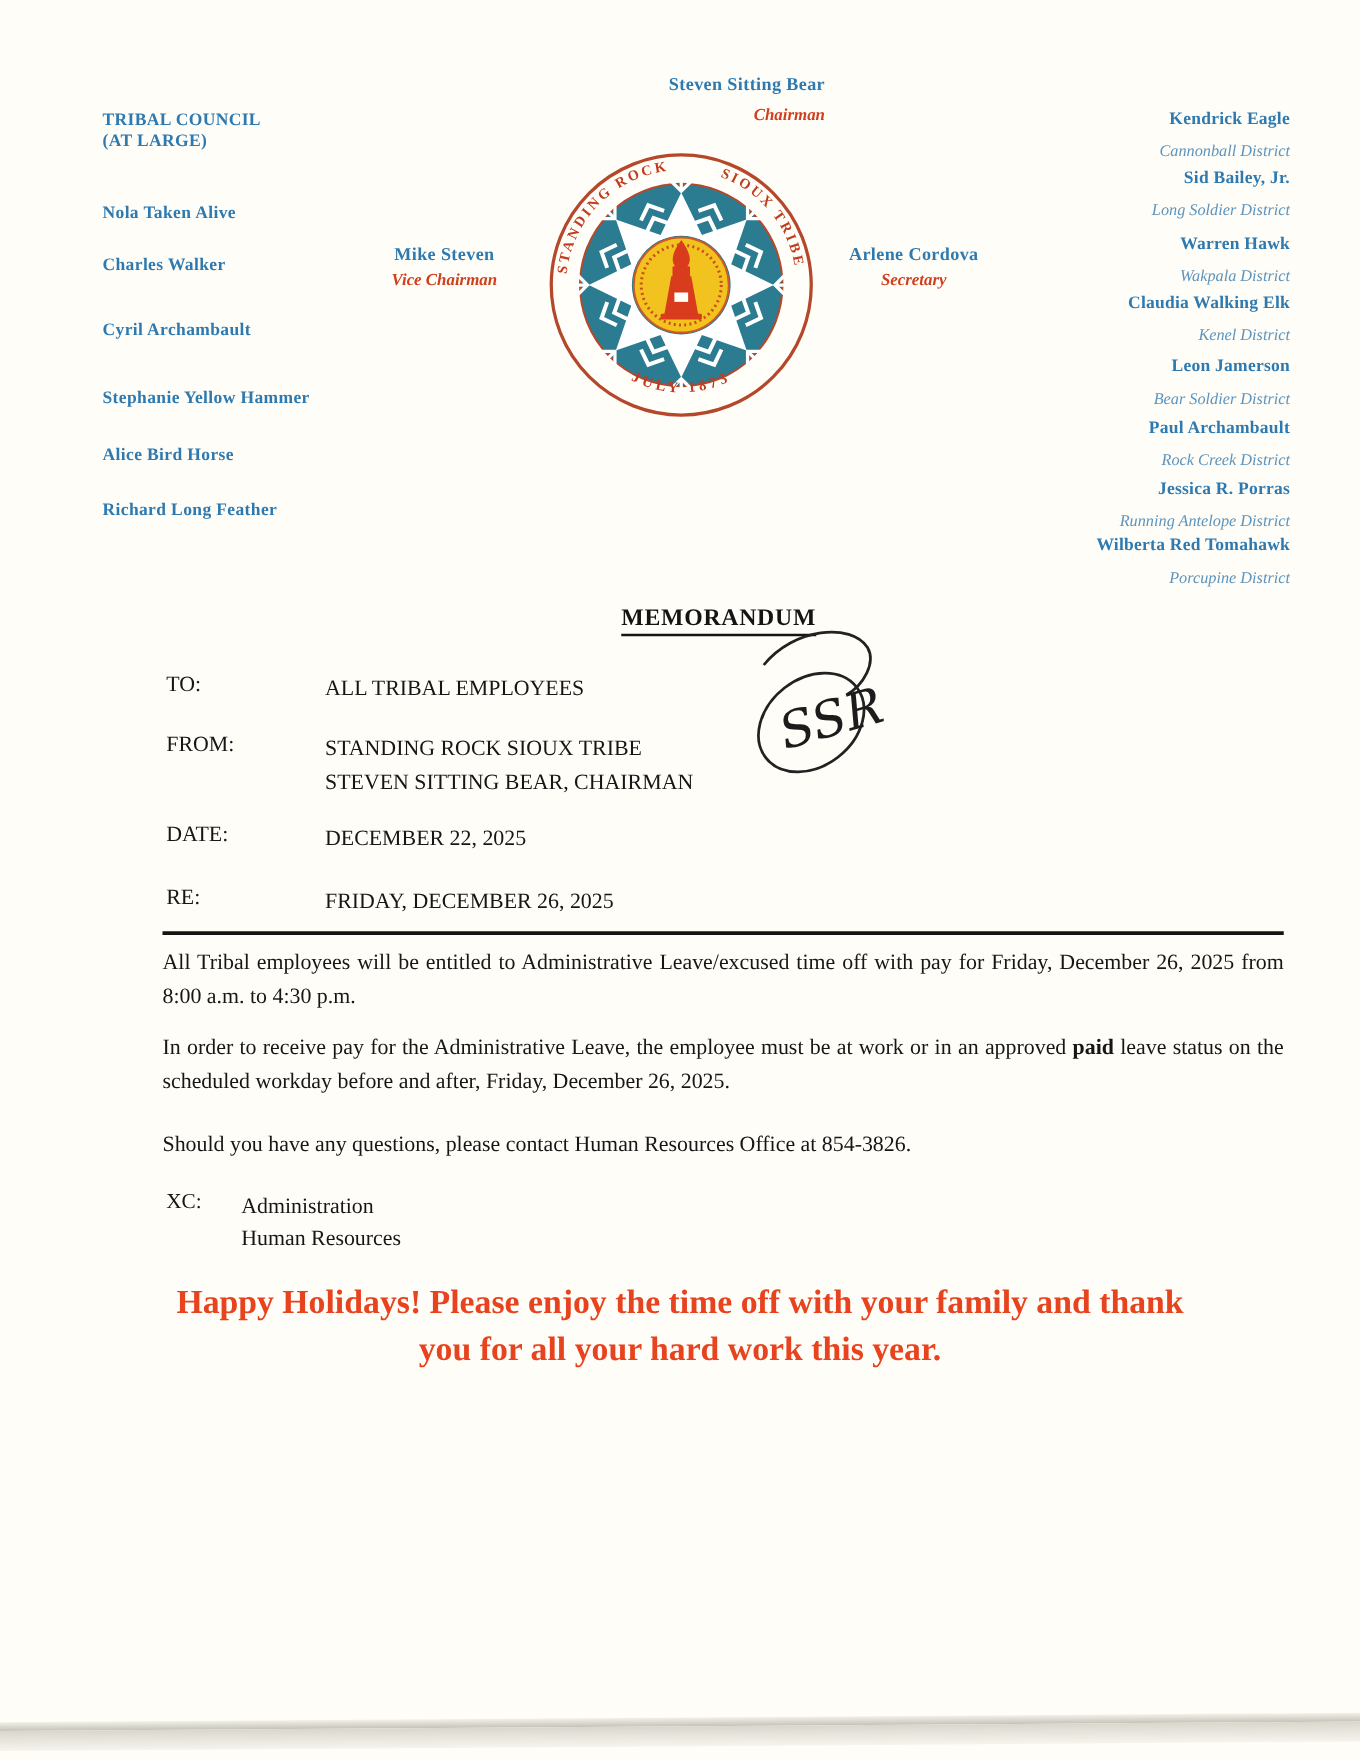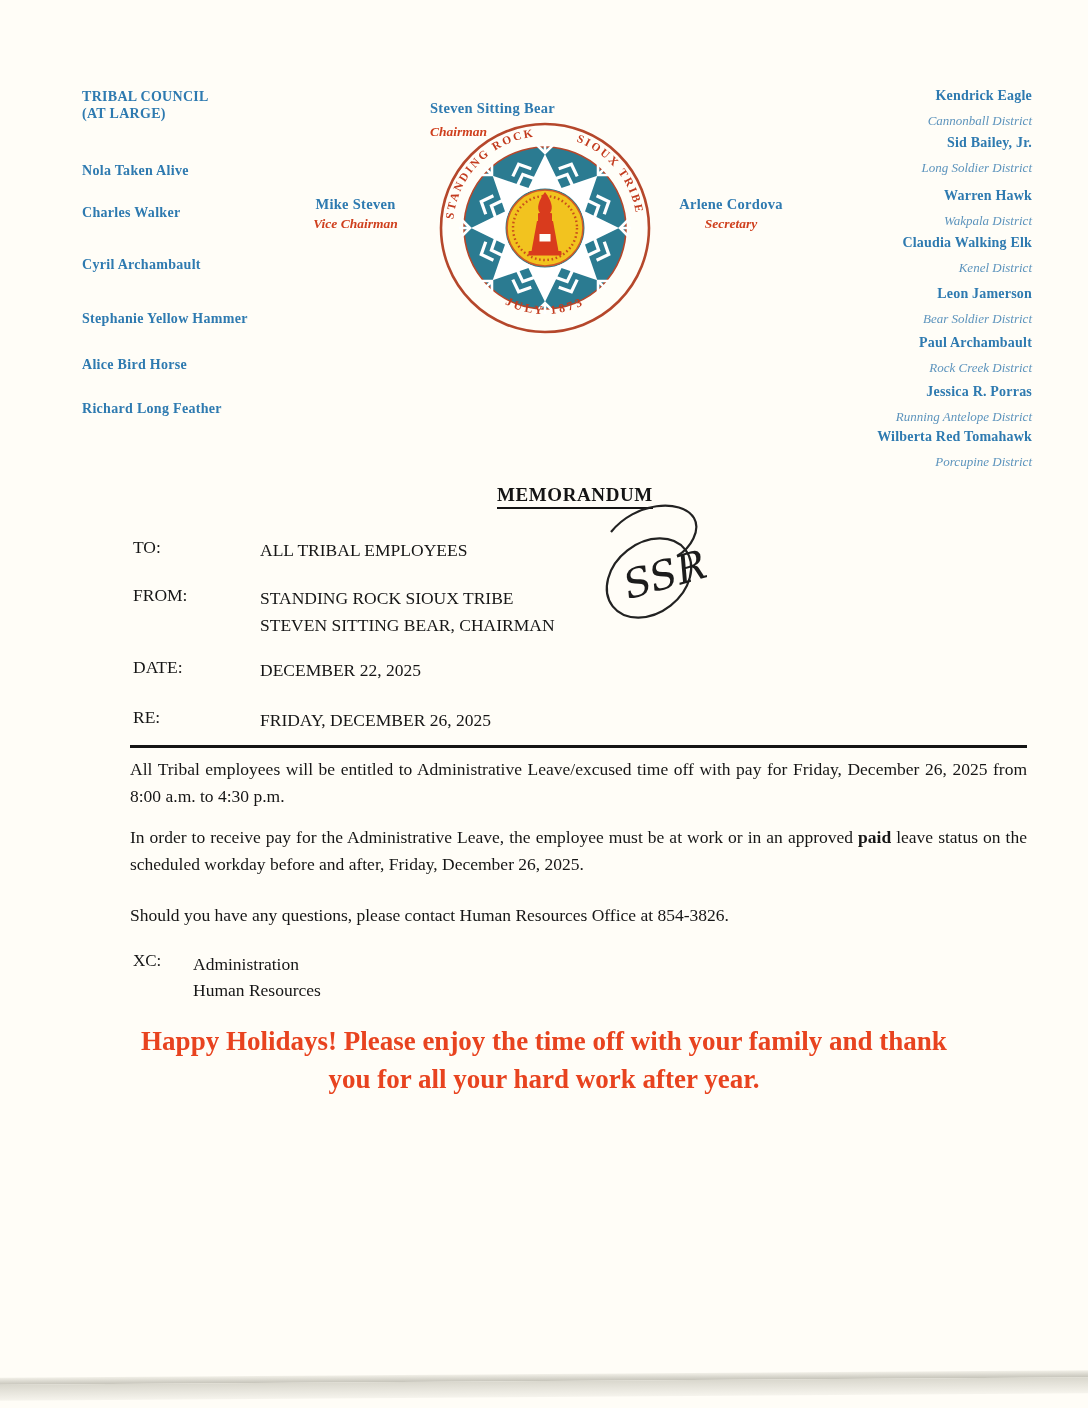--- a/index.html
+++ b/index.html
@@ -14,21 +14,21 @@
   .council-heading{
     position:absolute;left:82px;top:88px;
     font-size:14px;font-weight:bold;color:#2e7ab0;line-height:17px;
     letter-spacing:.3px;
   }
   .member{
     position:absolute;left:82px;
     font-size:14px;font-weight:bold;color:#2e7ab0;letter-spacing:.3px;
   }
   .chairman-block{
-    position:absolute;left:430px;top:60px;width:230px;text-align:left;margin-top:40px;
+    position:absolute;left:430px;top:60px;width:230px;text-align:right;
   }
   .officer-name{font-size:14.5px;font-weight:bold;color:#2e7ab0;letter-spacing:.3px;}
   .officer-title{font-size:13.5px;font-style:italic;color:#cf3f1d;margin-top:7px;font-weight:bold;}
   .vice-block{position:absolute;left:298px;top:196px;width:115px;text-align:center;}
   .secretary-block{position:absolute;left:676px;top:196px;width:110px;text-align:center;}
   .vice-block .officer-title,.secretary-block .officer-title{margin-top:3px;text-align:center;}
   .district-item{
     position:absolute;right:56px;text-align:right;line-height:15px;
   }
   .district-name{font-size:14px;font-weight:bold;color:#2e7ab0;letter-spacing:.2px;}
@@ -213,17 +213,17 @@
   <div class="body-para" style="top:824px"><span>In order to receive pay for the Administrative Leave, the employee must be at work or in an approved </span><b>paid</b><span> leave status on the scheduled workday before and after, Friday, December 26, 2025.</span></div>
 
   <div class="body-para no-justify" style="top:902px">Should you have any questions, please contact Human Resources Office at 854-3826.</div>
 
   <div class="xc-label">XC:</div>
   <div class="xc-items">
     <div>Administration</div>
     <div>Human Resources</div>
   </div>
 
-  <div class="holiday">Happy Holidays! Please enjoy the time off with your family and thank you for all your hard work after year.</div>
+  <div class="holiday">Happy Holidays! Please enjoy the time off with your family and thank you for all your hard work this year.</div>
 
   <div class="scan-shadow-a"></div>
   <div class="scan-shadow-b"></div>
 </div>
 
 </body></html>

